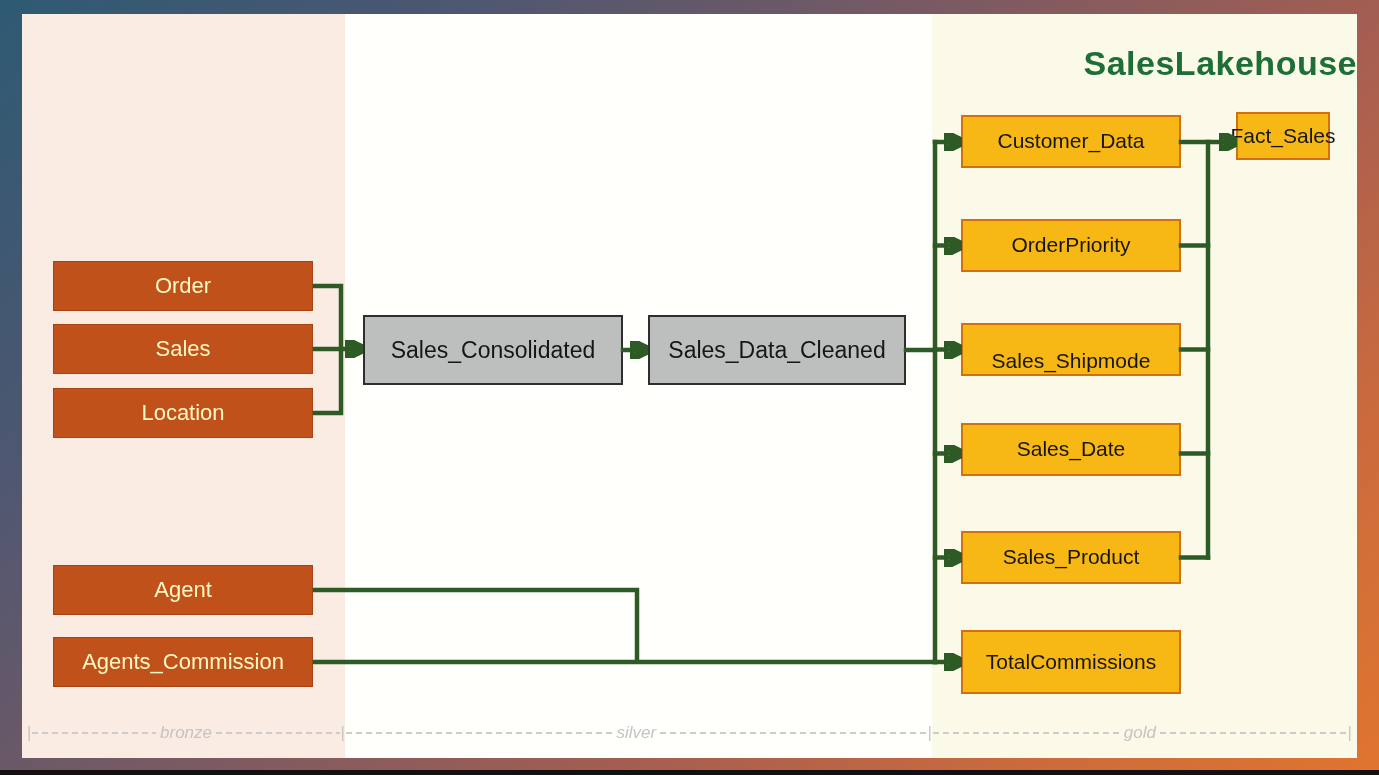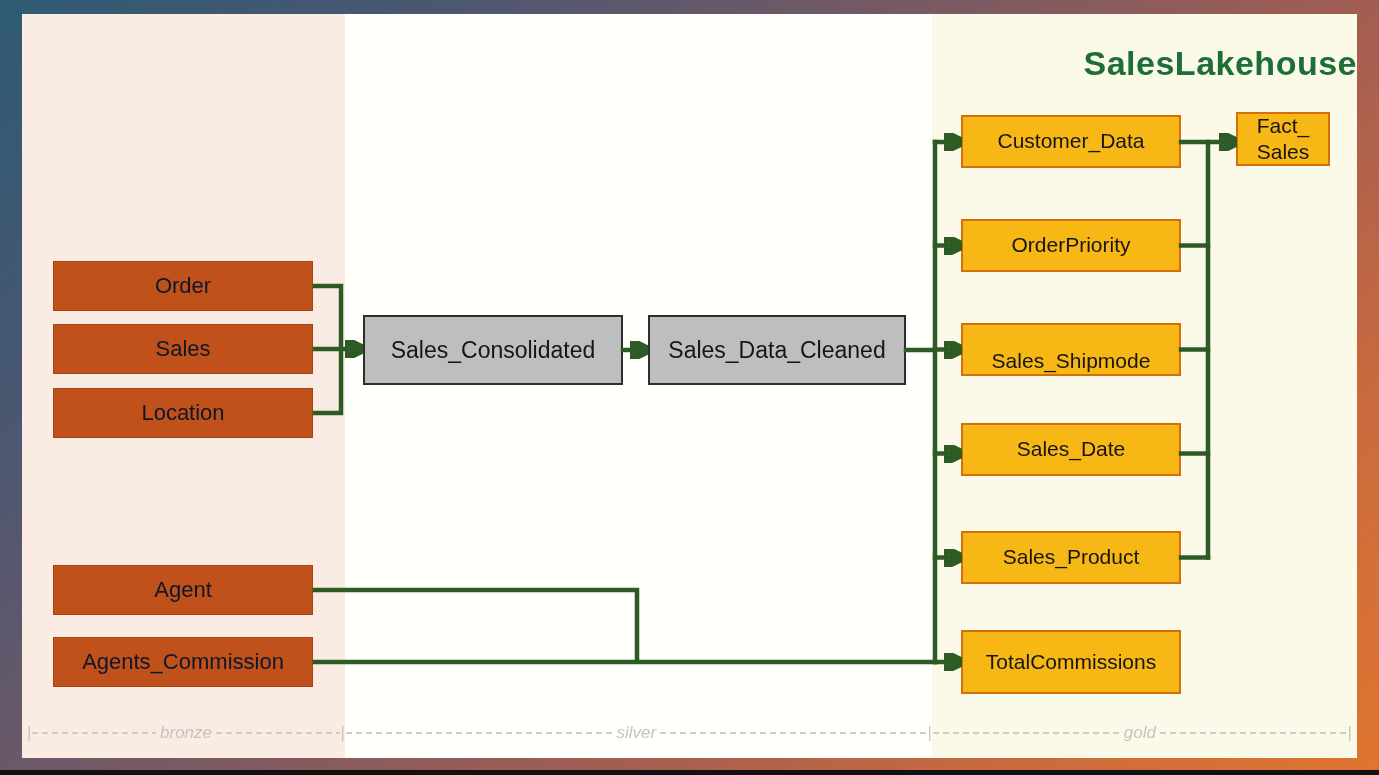--- a/index.html
+++ b/index.html
@@ -14,25 +14,25 @@
   .region-bronze{left:22px;width:323px;background:#faece3;}
   .region-gold{left:932px;width:425px;background:#fbfae8;}
   .title{
     position:absolute;left:22px;top:44px;width:1335px;margin:0;
     text-align:right;font-size:34px;font-weight:bold;color:#1e6e38;letter-spacing:0.5px;
   }
   .node{
     position:absolute;display:flex;align-items:center;justify-content:center;
     text-align:center;font-size:22px;color:#161616;line-height:1.25;box-sizing:border-box;
   }
-  .node-bronze{background:#c1511b;color:#0f172a;border:1px solid #a84414;width:260px;height:50px;}
+  .node-bronze{background:#c1511b;color:#fef9c3;border:1px solid #a84414;width:260px;height:50px;}
   .node-silver{background:#bcbfbe;border:2.5px solid #2e2e2e;width:260px;height:70px;font-size:23px;}
   .node-gold{background:#f7b715;border:2.5px solid #d2700e;width:220px;height:53px;font-size:21px;}
   .node-gold.two-line{flex-direction:row;}
-  .node-fact{width:94px;height:54px;flex-direction:column;font-size:21px;}
+  .node-fact{width:94px;height:48px;flex-direction:row;font-size:21px;}
   .edges{position:absolute;left:0;top:0;width:1379px;height:775px;pointer-events:none;}
   .edges line,.edges path{stroke:#2e5b25;stroke-width:4.5;fill:none;stroke-linecap:square;}
   .scale-row{position:absolute;top:720px;left:0;width:1379px;height:26px;}
   .scale-seg{
     position:absolute;top:0;height:26px;display:flex;align-items:center;
     color:#c6c3c3;font-size:17px;font-style:italic;white-space:nowrap;
   }
   .seg-bronze{left:27px;width:318px;}
   .seg-silver{left:345px;width:587px;}
   .seg-gold{left:932px;width:420px;}

